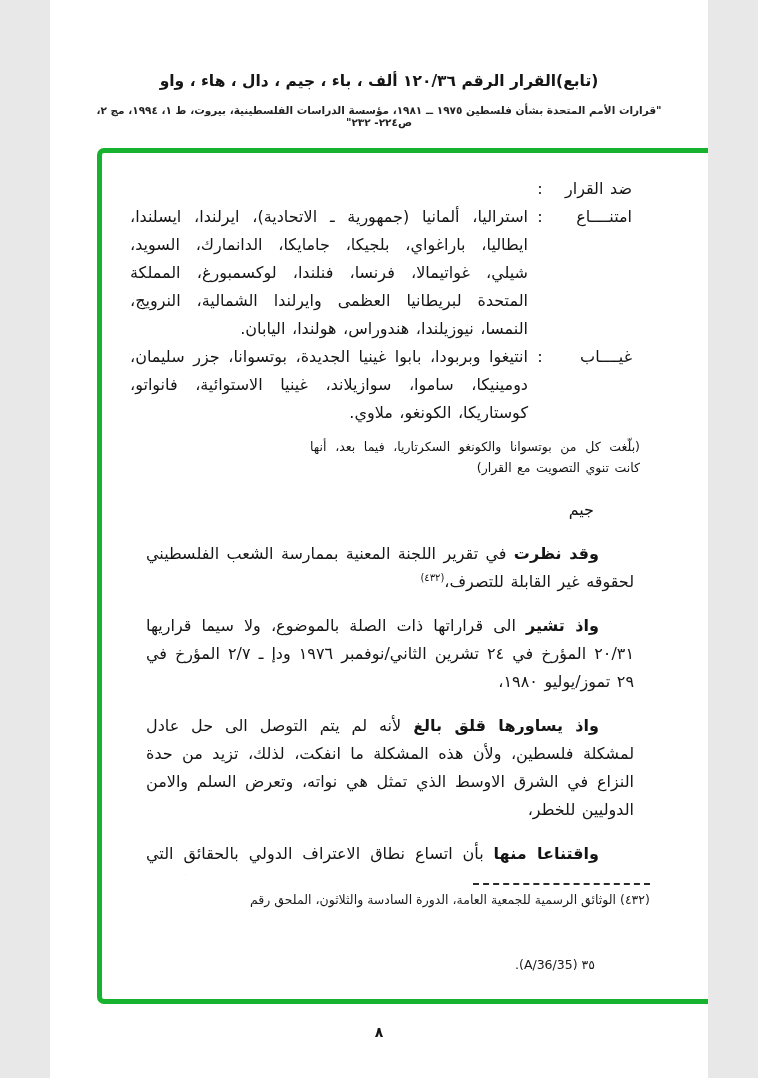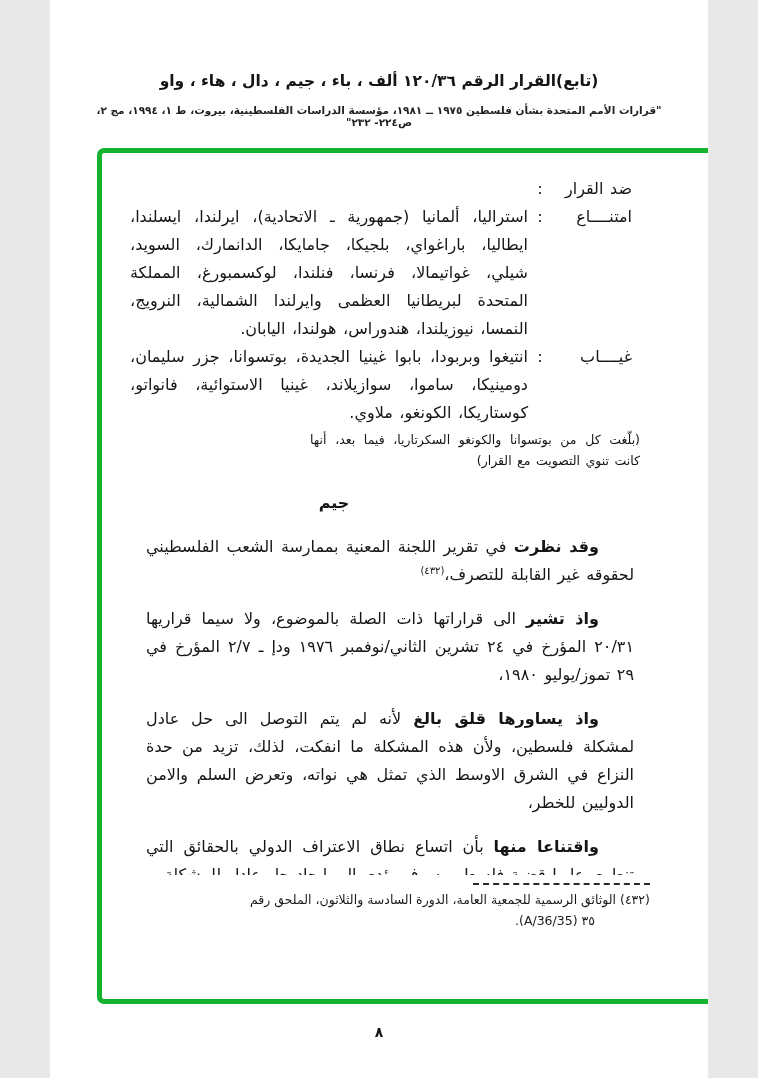--- a/index.html
+++ b/index.html
@@ -43,28 +43,28 @@
     overflow:hidden;
     font-size:16px;line-height:28px;
     text-align:justify;
     word-spacing:1.5px;
   }
   .vote-row{display:flex;align-items:flex-start;padding-right:18px;}
   .vote-label{flex:0 0 80px;white-space:nowrap;}
   .vote-colon{flex:0 0 24px;text-align:center;}
   .vote-text{flex:1 1 auto;text-align:justify;}
   .vote-note{
-    width:330px;margin:2px 10px 4px auto;
+    width:330px;margin:9px 10px 4px auto;
     font-size:12.5px;line-height:21px;
     text-align:justify;
   }
   .section-heading{
     margin:18px 0 10px 0;
-    text-align:center;
-    font-weight:bold;font-size:16px;
+    text-align:right;
+    font-weight:normal;font-size:16px;
     transform:translateX(-56px);
   }
   .opening-line{
     font-weight:bold;
     text-indent:80px;
     margin:0 0 2px 0;
   }
   .para{margin:16px;text-indent:35px;}
   .para .lead{font-weight:bold;}
   .footref{
@@ -78,21 +78,21 @@
     width:177px;height:0;
     border-top:2px dashed #2a2a2a;
   }
   .footnote{
     position:absolute;top:889px;right:58px;
     width:400px;
     font-size:12.5px;line-height:21px;
     color:#1a1a1a;
   }
   .footnote .fn-line1{text-align:center;}
-  .footnote .fn-line2{text-align:right;margin-right:55px;}
+  .footnote .fn-line2{text-align:right;margin-right:55px;margin-top:44px;}
   
   .page-number{
     position:absolute;top:1024px;right:0;left:0;
     text-align:center;
     font-size:14px;font-weight:bold;
   }
 </style>
 </head>
 <body>
 

